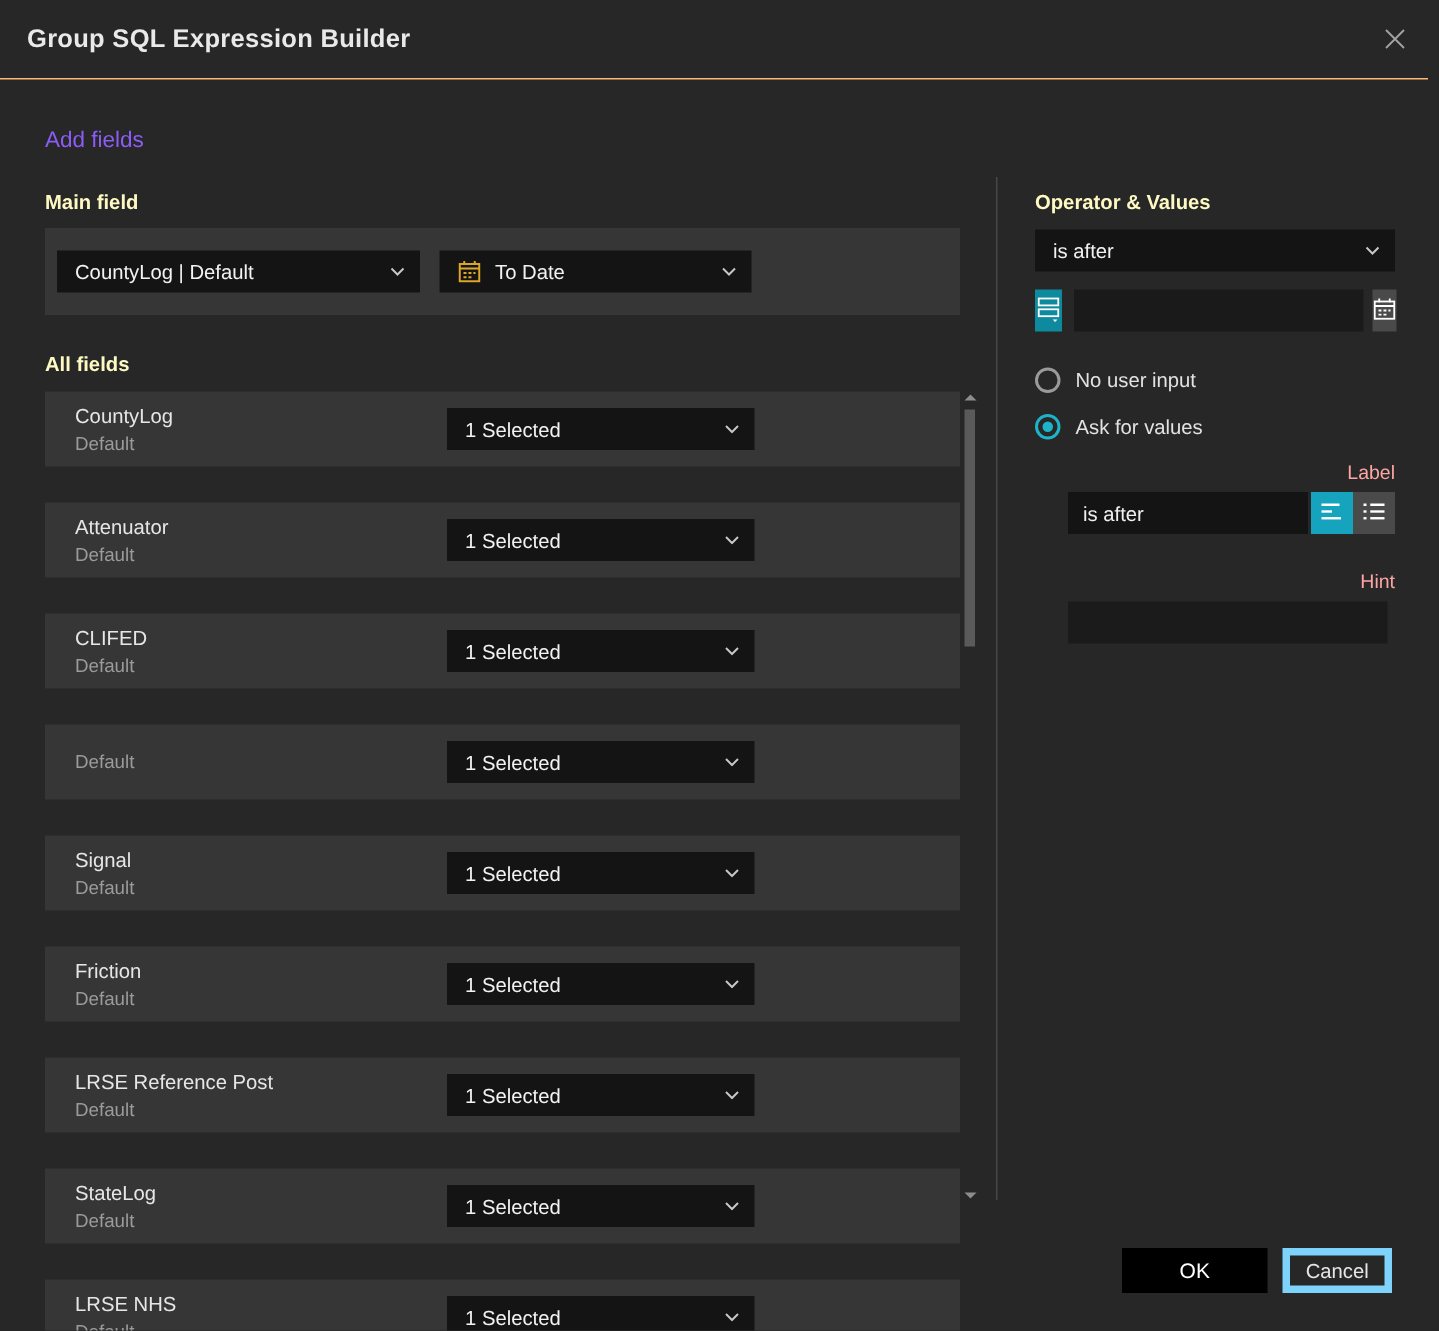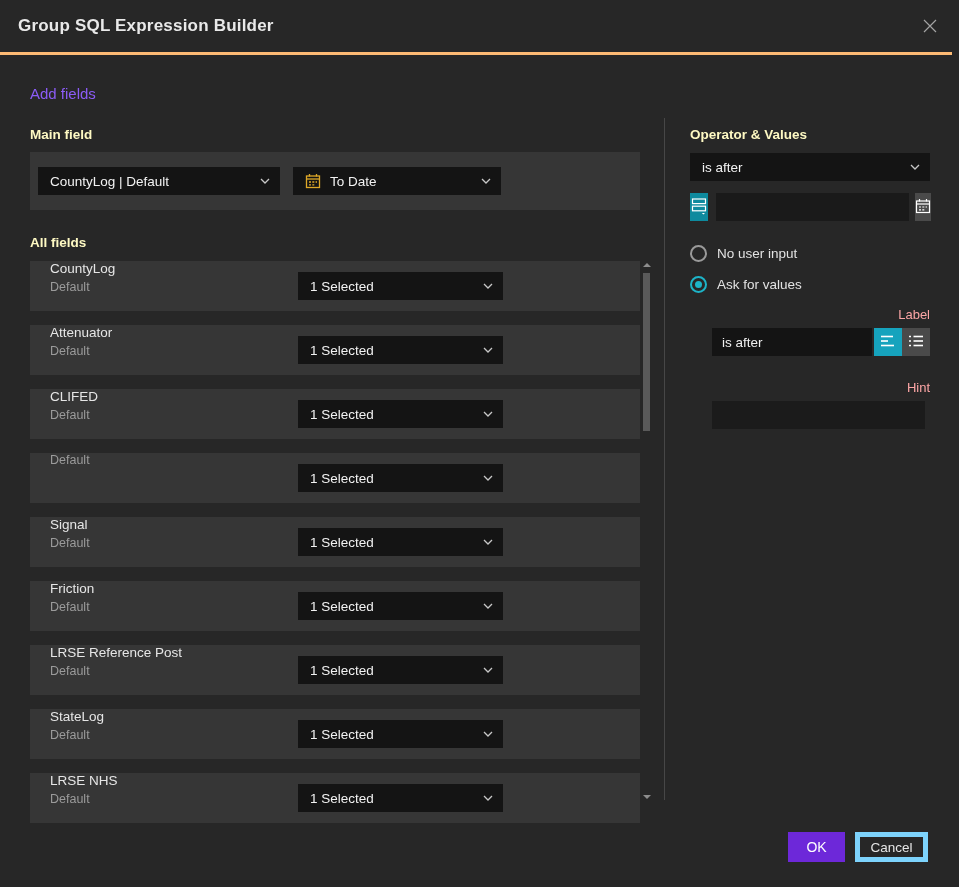--- a/index.html
+++ b/index.html
@@ -3,43 +3,43 @@
 <meta charset="utf-8">
 <style>
   html,body{margin:0;padding:0;}
   body{
     width:959px;height:887px;position:relative;overflow:hidden;
     background:#272727;
     font-family:"Liberation Sans", sans-serif;
     -webkit-font-smoothing:antialiased;
   }
   
-  .titlebar{position:absolute;top:0;left:0;width:952px;height:52px;border-bottom:3px solid #fdba74;}
+  .titlebar{position:absolute;top:0;left:0;width:952px;height:52px;border-bottom:1px solid #fdba74;}
   .titlebar .title{position:absolute;left:18px;top:0;line-height:52px;font-size:17px;font-weight:bold;color:#e9e9e9;letter-spacing:.2px;}
   .close-btn{position:absolute;right:13px;top:17px;width:18px;height:18px;cursor:pointer;background:none;border:none;padding:0;}
   
   .h-add{position:absolute;left:30px;top:85px;font-size:15px;font-weight:normal;color:#8b5cf6;}
   .h-sub{font-size:13.5px;font-weight:bold;color:#fef9c3;}
   .h-main-field{position:absolute;left:30px;top:127px;}
   .h-all-fields{position:absolute;left:30px;top:235px;}
   
   .select{background:#141414;color:#f2f2f2;height:28px;display:flex;align-items:center;
           padding:0 10px 0 12px;font-size:13.5px;cursor:pointer;box-sizing:border-box;}
   .select .lbl{flex:1;white-space:nowrap;overflow:hidden;}
   .select svg.chev{flex:none;margin-left:6px;}
   
   .main-field-box{position:absolute;left:30px;top:152px;width:610px;height:58px;background:#363636;
                   display:flex;align-items:center;padding-left:8px;box-sizing:border-box;}
   .mf-select1{width:242px;}
   .mf-select2{width:208px;margin-left:13px;}
   .mf-select2 .cal{margin-right:9px;display:flex;}
   
   .field-list{position:absolute;left:30px;top:261px;width:610px;}
-  .field-row{position:relative;height:50px;margin-bottom:14px;background:#363636;
-             display:flex;flex-direction:column;justify-content:flex-start;padding-left:20px;box-sizing:border-box;}
+  .field-row{position:relative;height:50px;margin-bottom:24px;background:#363636;
+             display:flex;flex-direction:column;justify-content:center;padding-left:20px;box-sizing:border-box;}
   .field-row .fname{font-size:13.5px;color:#e6e6e6;margin-bottom:4px;}
   .field-row .fsub{font-size:12.5px;color:#9b9b9b;}
   .field-row .select{position:absolute;left:268px;top:11px;width:205px;}
   
   .vscroll{position:absolute;left:642px;top:261px;width:9px;height:540px;}
   .vscroll .arrow-up{position:absolute;left:1px;top:2px;width:0;height:0;
       border-left:4px solid transparent;border-right:4px solid transparent;border-bottom:4px solid #8d8d8d;}
   .vscroll .arrow-down{position:absolute;left:1px;bottom:2px;width:0;height:0;
       border-left:4px solid transparent;border-right:4px solid transparent;border-top:4px solid #8d8d8d;}
   .vscroll .thumb{position:absolute;left:1px;top:12px;width:7px;height:158px;background:#5a5a5a;cursor:pointer;}
@@ -69,21 +69,21 @@
                padding:0 10px;box-sizing:border-box;font-family:"Liberation Sans",sans-serif;}
   .toggle-group{display:flex;margin-left:2px;}
   .toggle-btn{width:28px;height:28px;border:none;padding:0;display:flex;align-items:center;justify-content:center;cursor:pointer;}
   .toggle-btn.active{background:#16a3bd;}
   .toggle-btn.inactive{background:#4a4a4a;}
   .hint-label{margin-top:24px;}
   .hint-input{margin-left:22px;margin-top:6px;display:block;width:213px;height:28px;background:#1b1b1b;border:none;
               color:#f0f0f0;font-size:13.5px;padding:0 10px;box-sizing:border-box;font-family:"Liberation Sans",sans-serif;}
   
   .footer{position:absolute;right:31px;bottom:25px;display:flex;}
-  .ok-btn{width:57px;height:30px;background:#6d28d9;color:#fff;border:none;font-size:14px;cursor:pointer;
+  .ok-btn{width:97px;height:30px;background:#000000;color:#fff;border:none;font-size:14px;cursor:pointer;
           font-family:"Liberation Sans",sans-serif;}
   .cancel-btn{width:73px;height:30px;background:transparent;color:#e6e6e6;border:5px solid #7dd3fc;
               font-size:13.5px;margin-left:10px;cursor:pointer;font-family:"Liberation Sans",sans-serif;box-sizing:border-box;}
 </style>
 </head>
 <body>
 
 <div class="titlebar">
   <span class="title">Group SQL Expression Builder</span>
   <button class="close-btn">

